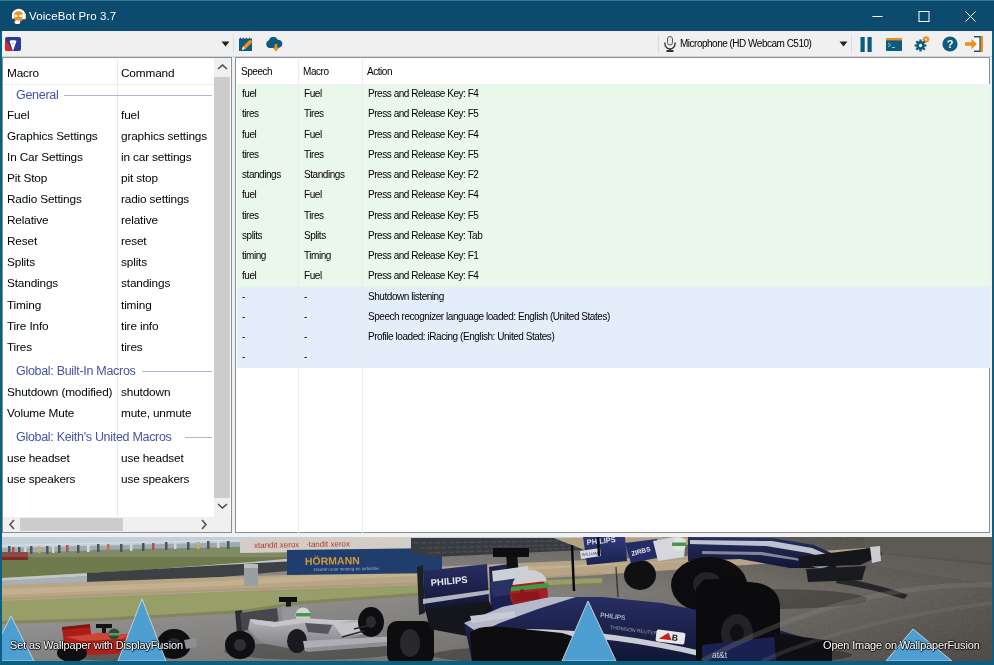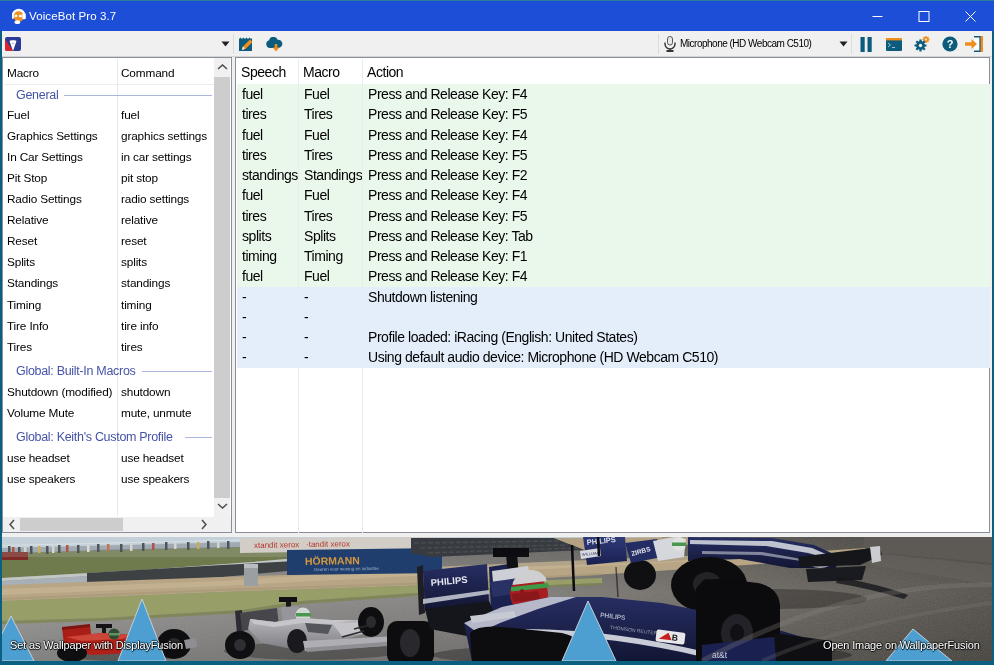--- a/index.html
+++ b/index.html
@@ -1,20 +1,20 @@
 <!DOCTYPE html>
 <html><head><meta charset="utf-8">
 <style>
 *{margin:0;padding:0;box-sizing:border-box}
 html,body{width:994px;height:665px;overflow:hidden;background:#f0f0f0;
   font-family:"Liberation Sans",sans-serif;-webkit-font-smoothing:antialiased}
 #win{position:absolute;left:0;top:0;width:994px;height:665px;background:#f0f0f0}
 .abs{position:absolute}
 
-#titlebar{position:absolute;left:0;top:0;width:994px;height:31px;background:#1d4ed8;border-top:1px solid #2a7c97}
+#titlebar{position:absolute;left:0;top:0;width:994px;height:31px;background:#0c4a6e;border-top:1px solid #2a7c97}
 #title{position:absolute;left:29px;top:9px;color:#fff;font-size:11.5px;letter-spacing:0.1px}
 
 #toolbar{position:absolute;left:0;top:31px;width:994px;height:26px;background:#f0f0f0;border-bottom:1px solid #d4d4d4}
 #prof-text{position:absolute;left:24px;top:37px;font-size:12px;letter-spacing:-0.4px;color:#000}
 #mic-text{position:absolute;left:680px;top:38px;font-size:10px;letter-spacing:-0.5px;color:#000}
 .tsep{position:absolute;top:34px;width:1px;height:20px;background:#dcdcdc}
 
 #lpanel{position:absolute;left:2px;top:57px;width:230px;height:476px;background:#fff;border:1px solid #898f98}
 #rpanel{position:absolute;left:235px;top:57px;width:755px;height:476px;background:#fff;border:1px solid #898f98}
 .lrow{position:absolute;left:4px;font-size:11.8px;letter-spacing:-0.15px;color:#000;line-height:20px;height:20px;white-space:nowrap}
@@ -26,21 +26,21 @@
 .lhdr{position:absolute;font-size:11.8px;letter-spacing:-0.15px;color:#000;line-height:20px}
 
 #vscroll{position:absolute;left:211px;top:0px;width:16px;height:459px;background:#f0f0f0}
 #vthumb{position:absolute;left:211px;top:19px;width:16px;height:421px;background:#cdcdcd}
 #hscroll{position:absolute;left:0px;top:459px;width:228px;height:15px;background:#f0f0f0}
 #hthumb{position:absolute;left:17px;top:460px;width:103px;height:13px;background:#cdcdcd}
 
 .rrow{position:absolute;left:1px;width:753px;height:20px}
 .green{background:#eaf7eb}
 .blue{background:#e4eefb}
-.rcell{position:absolute;font-size:14px;letter-spacing:-0.45px;color:#000;line-height:20px;white-space:nowrap}
+.rcell{position:absolute;font-size:10px;letter-spacing:-0.45px;color:#000;line-height:20px;white-space:nowrap}
 .rc1{left:5px}.rc2{left:67px}.rc3{left:131px}
 .rsep{position:absolute;top:1px;width:1px;height:474px;background:#e7ecf2}
 
 #photo{position:absolute;left:2px;top:537px;width:990px;height:124px}
 .ovtext{position:absolute;font-size:11px;letter-spacing:-0.15px;color:#fff;text-shadow:0 1px 1px #000,1px 0 1px #000,0 -1px 1px rgba(0,0,0,.6);white-space:nowrap}
 
 #bl{position:absolute;left:0;top:31px;width:2px;height:634px;background:#0b5f80}
 #br{position:absolute;left:992px;top:31px;width:2px;height:634px;background:#0b5f80}
 #bb{position:absolute;left:0px;top:661px;width:994px;height:4px;background:#0b5f80}
 </style></head>
@@ -172,21 +172,21 @@
         <div class="lrow" style="top:323.5px">Shutdown (modified)</div>
         <div class="lrow lcmd" style="top:323.5px">shutdown</div>
         <div class="lrow" style="top:345.0px">Volume Mute</div>
         <div class="lrow lcmd" style="top:345.0px">mute, unmute</div>
         <div class="lrow" style="top:390.0px">use headset</div>
         <div class="lrow lcmd" style="top:390.0px">use headset</div>
         <div class="lrow" style="top:411.0px">use speakers</div>
         <div class="lrow lcmd" style="top:411.0px">use speakers</div>
         <div class="lgroup" style="top:27.0px">General</div>
         <div class="lgroup" style="top:302.5px">Global: Built-In Macros</div>
-        <div class="lgroup" style="top:368.5px">Global: Keith's Custom Profile</div>
+        <div class="lgroup" style="top:368.5px">Global: Keith's United Macros</div>
         <div class="lgline" style="left: 61.375px; top: 37px; width: 147.625px;"></div>
         <div class="lgline" style="left: 138.547px; top: 312.5px; width: 70.4531px;"></div>
         <div class="lgline" style="left: 181.5px; top: 378.5px; width: 27.5px;"></div>
       </div>
     <div id="vscroll"></div>
     <div id="vthumb"></div>
     <div id="hscroll"></div>
     <div id="hthumb"></div>
     <svg class="abs" style="left:214px;top:6px" width="11" height="6" viewBox="0 0 11 6">
         <path d="M1 5 L5.5 1 L10 5" stroke="#505050" stroke-width="1.6" fill="none"></path>
@@ -258,30 +258,30 @@
           <span class="rcell rc3">Press and Release Key: F4</span>
         </div>
         <div class="rrow blue" style="top:228.50px;height:20.25px">
   <span class="rcell rc1">-</span>
           <span class="rcell rc2">-</span>
           <span class="rcell rc3">Shutdown listening</span>
         </div>
         <div class="rrow blue" style="top:248.75px;height:20.25px">
   <span class="rcell rc1">-</span>
           <span class="rcell rc2">-</span>
+          <span class="rcell rc3">Speech recognizer language loaded: English (United States)</span>
         </div>
         <div class="rrow blue" style="top:269.00px;height:20.25px">
   <span class="rcell rc1">-</span>
           <span class="rcell rc2">-</span>
           <span class="rcell rc3">Profile loaded: iRacing (English: United States)</span>
         </div>
         <div class="rrow blue" style="top:289.25px;height:20.25px">
   <span class="rcell rc1">-</span>
           <span class="rcell rc2">-</span>
-          <span class="rcell rc3">Using default audio device: Microphone (HD Webcam C510)</span>
         </div>
       </div>
     <div class="rsep" style="left:62px"></div>
     <div class="rsep" style="left:126px"></div>
   </div>
 
   <svg id="photo" viewBox="0 0 990 124" preserveAspectRatio="none">
     <defs>
       <linearGradient id="trk" x1="0" y1="0" x2="1" y2="0">
         <stop offset="0" stop-color="#9b9b9b"></stop>

